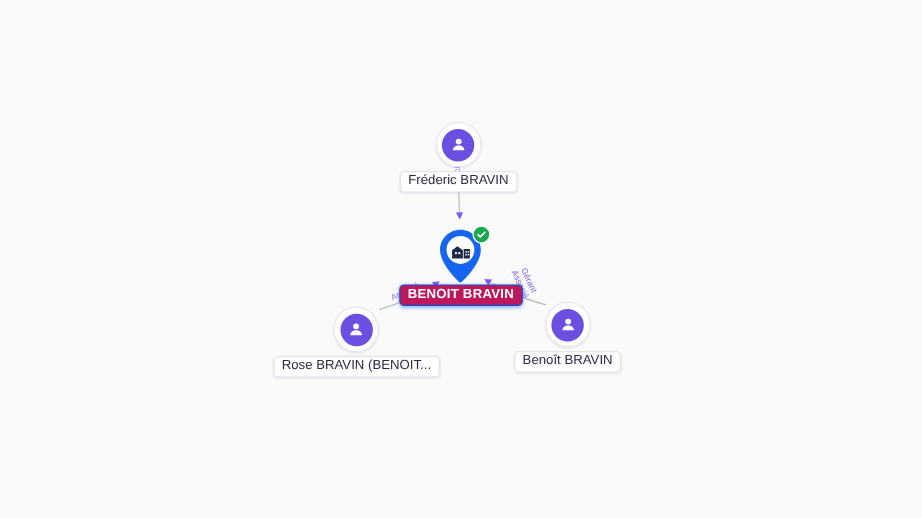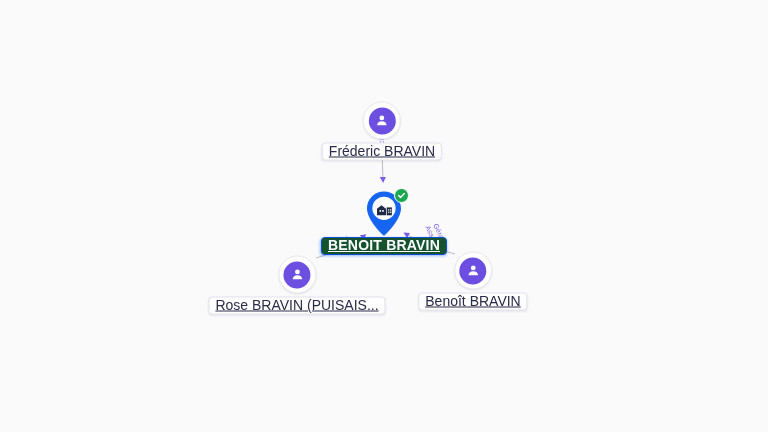--- a/index.html
+++ b/index.html
@@ -59,29 +59,28 @@
     justify-content: center;
   }
   .avatar-circle svg { display:block; }
 
   .node-label {
     margin-top: 3px;
     background: #ffffff;
     border: 1px solid #e3e3ec;
     border-radius: 4px;
     padding: 2px 6px 3px 6px;
-    font-size: 14px;
+    font-size: 11px;
     line-height: 11px;
     color: #2a2a4a;
     white-space: nowrap;
     box-shadow: 0 1px 2px rgba(30,30,60,.08);
-    text-decoration: underline;
   }
   .node-label.selected {
-    background: #14532d;
+    background: #be185d;
     border: 1px solid #0d4fd0;
     color: #ffffff;
     font-weight: bold;
     letter-spacing: .2px;
     box-shadow: 0 1px 3px rgba(21,101,240,.45);
   }
 
   
   .company-node {
     position: absolute;
@@ -174,21 +173,21 @@
 
   <div class="node" style="left:297px; top:285px;">
     <div class="avatar-ring">
       <div class="avatar-circle">
         <svg width="16" height="16" viewBox="0 0 24 24">
           <circle cx="12" cy="8.2" r="3.6" fill="#ffffff"></circle>
           <path d="M4.8 19.2c0-3.9 3.2-6.2 7.2-6.2s7.2 2.3 7.2 6.2z" fill="#ffffff"></path>
         </svg>
       </div>
     </div>
-    <div class="node-label">Rose BRAVIN (PUISAIS...</div>
+    <div class="node-label">Rose BRAVIN (BENOIT...</div>
   </div>
 
   <div class="node" style="left:473px; top:281px;text-align:center;">
     <div class="avatar-ring">
       <div class="avatar-circle">
         <svg width="16" height="16" viewBox="0 0 24 24">
           <circle cx="12" cy="8.2" r="3.6" fill="#ffffff"></circle>
           <path d="M4.8 19.2c0-3.9 3.2-6.2 7.2-6.2s7.2 2.3 7.2 6.2z" fill="#ffffff"></path>
         </svg>
       </div>

